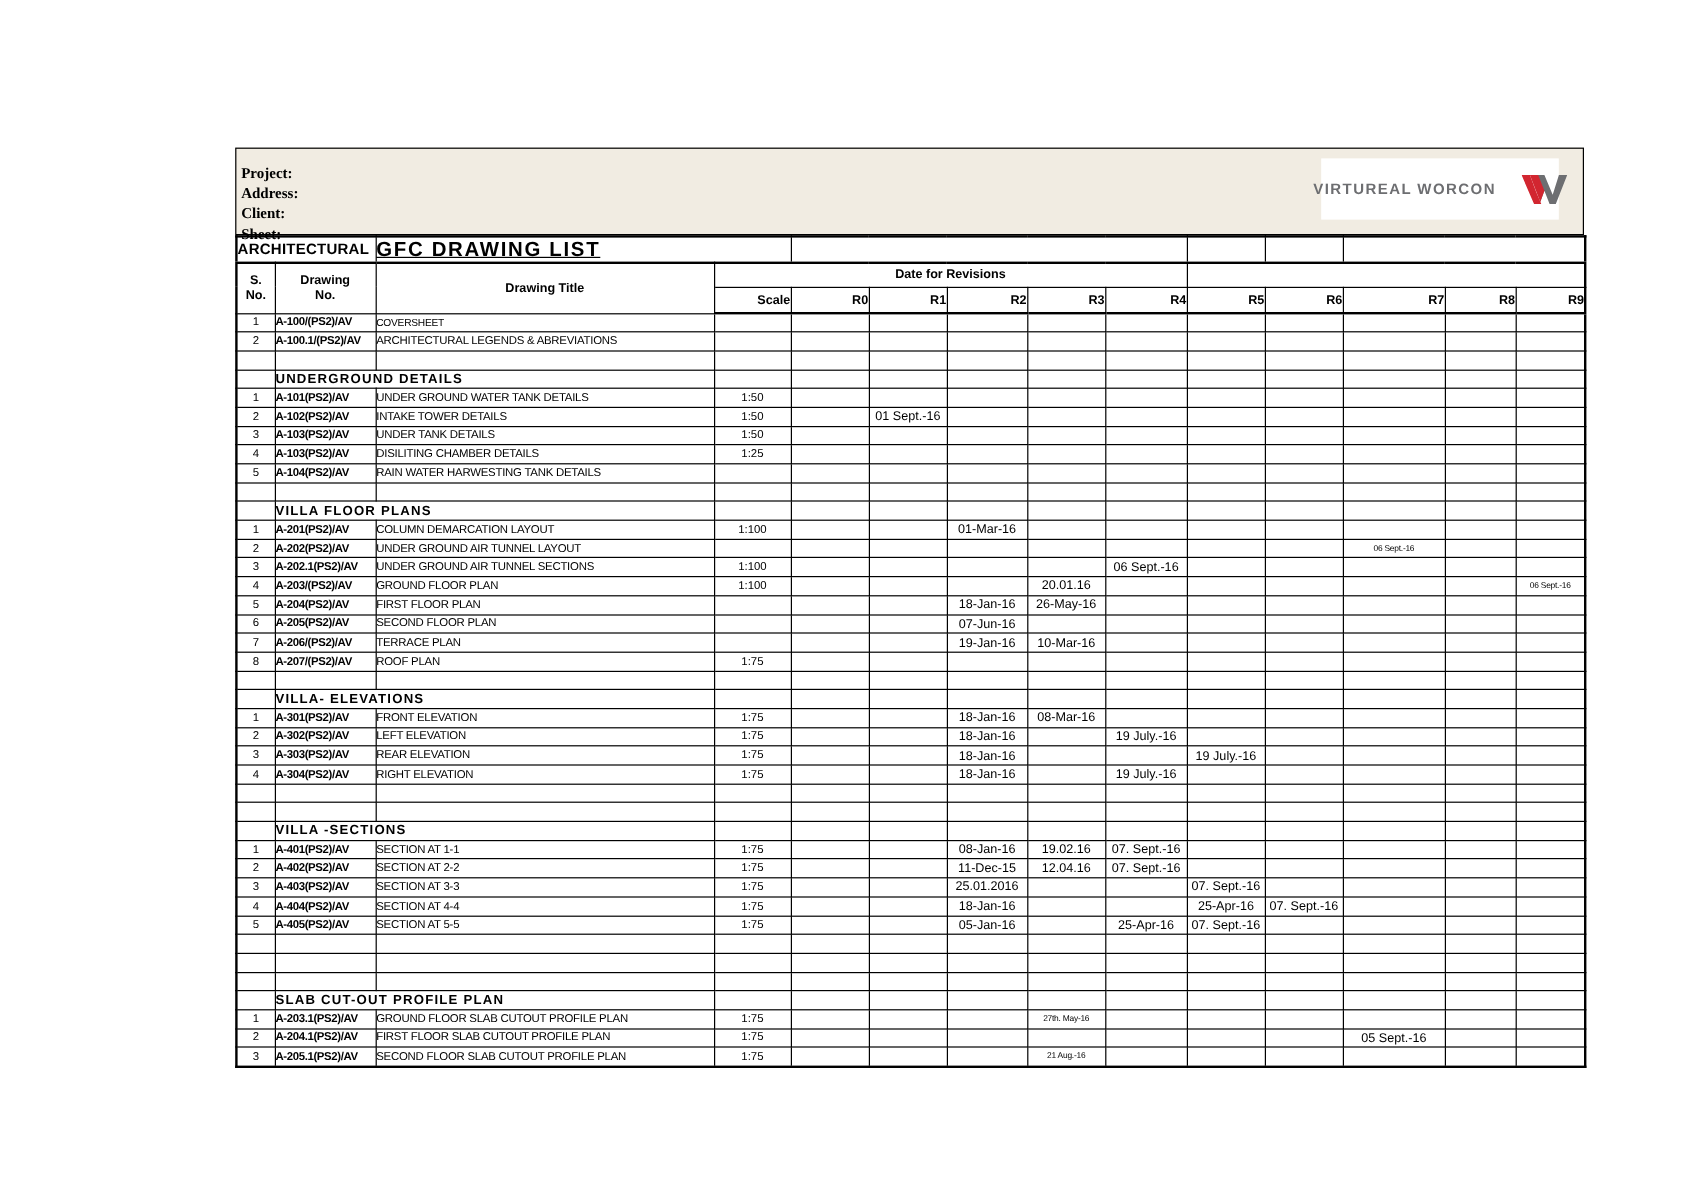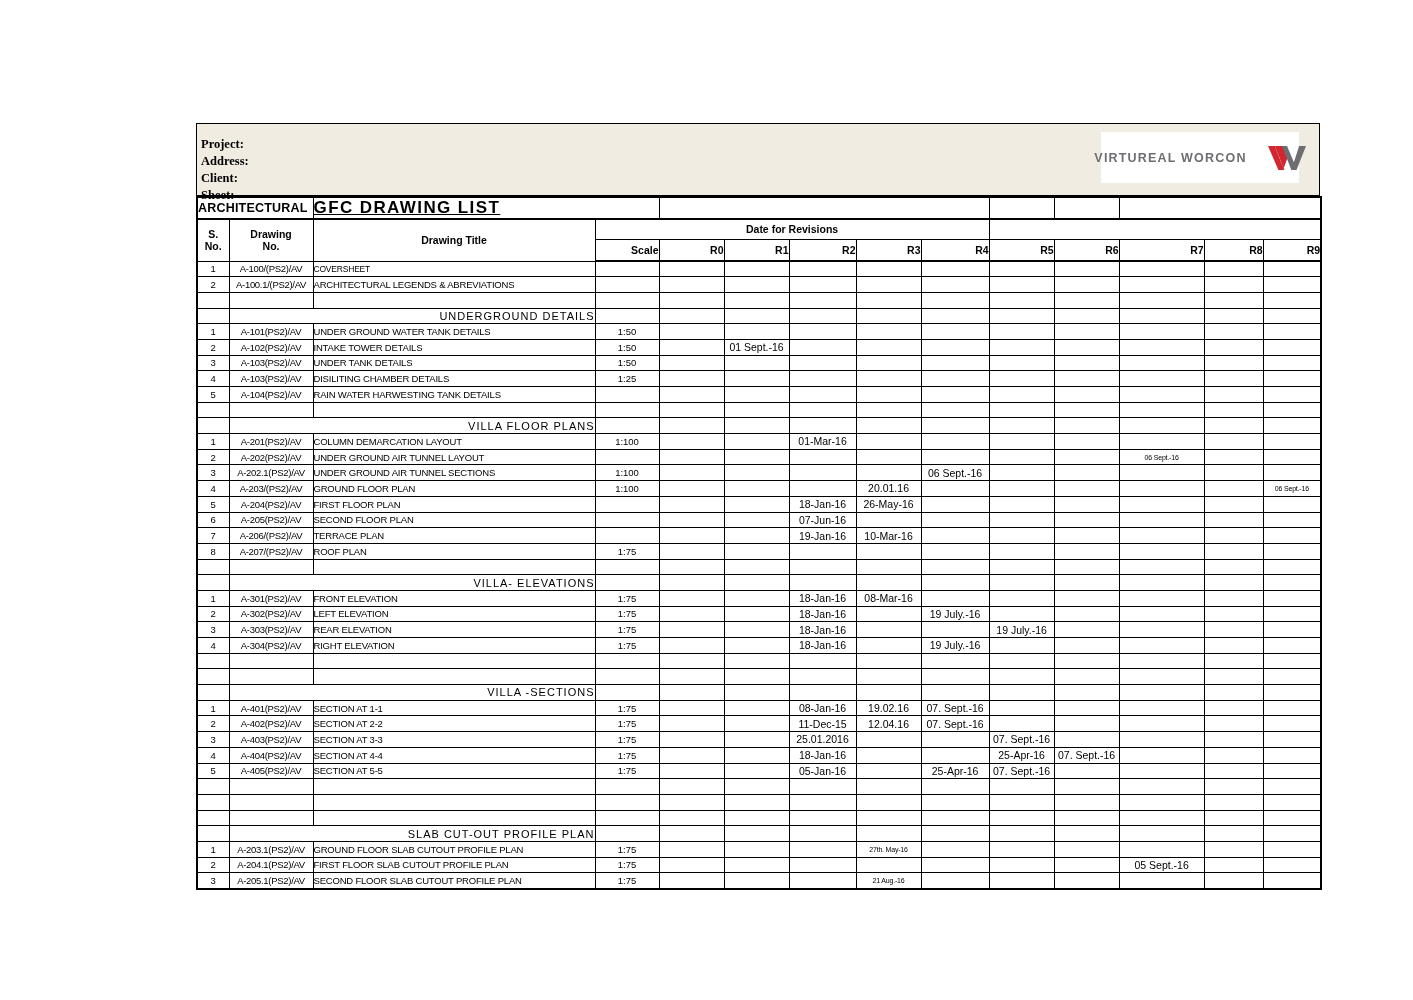--- a/index.html
+++ b/index.html
@@ -41,27 +41,27 @@
   tr.title-row{height:17px;margin-left:12px;}
   tr.title-row td{border-bottom:2px solid var(--border);}
   td.arch-cell{font-weight:bold;font-size:12.5px;padding-left:2px;letter-spacing:0.2px;}
   td.gfc-cell{font-weight:bold;font-size:17px;padding-left:4px;letter-spacing:1.4px;text-decoration:underline;}
   tr.hdr-a{height:20px;}
   tr.hdr-b{height:22px;}
   table.gfc th{font-weight:bold;font-size:10.5px;text-align:center;line-height:12px;}
   tr.hdr-b th{border-bottom:2px solid var(--border);text-align:right;}
   tr.r{height:15.7px;}
   td.sno{text-align:center;font-size:9.5px;}
-  td.dno{text-align:center;font-size:9.5px;letter-spacing:-0.3px;}
+  td.dno{text-align:left;font-size:9.5px;letter-spacing:-0.3px;font-weight:bold;}
   td.ttl{text-align:left;font-size:9.5px;padding-left:2px;letter-spacing:-0.2px;}
   td.ttl.small{font-size:8.5px;}
   td.scl{text-align:center;font-size:9.5px;}
   td.rev{text-align:center;font-size:10.5px;}
   td.rev.small{font-size:7px;letter-spacing:-0.2px;}
-  td.sec-cell{text-align:right;font-weight:normal;font-size:11px;letter-spacing:1px;}
+  td.sec-cell{text-align:left;font-weight:bold;font-size:11px;letter-spacing:1px;}
 
   .footer{position:absolute;left:0;top:944px;width:1413px;text-align:center;font-size:11.5px;color:#000;}
 </style>
 </head>
 <body>
 
 <div class="page">
 
   <div class="sheet-header">
     <div class="hdr-fields">

